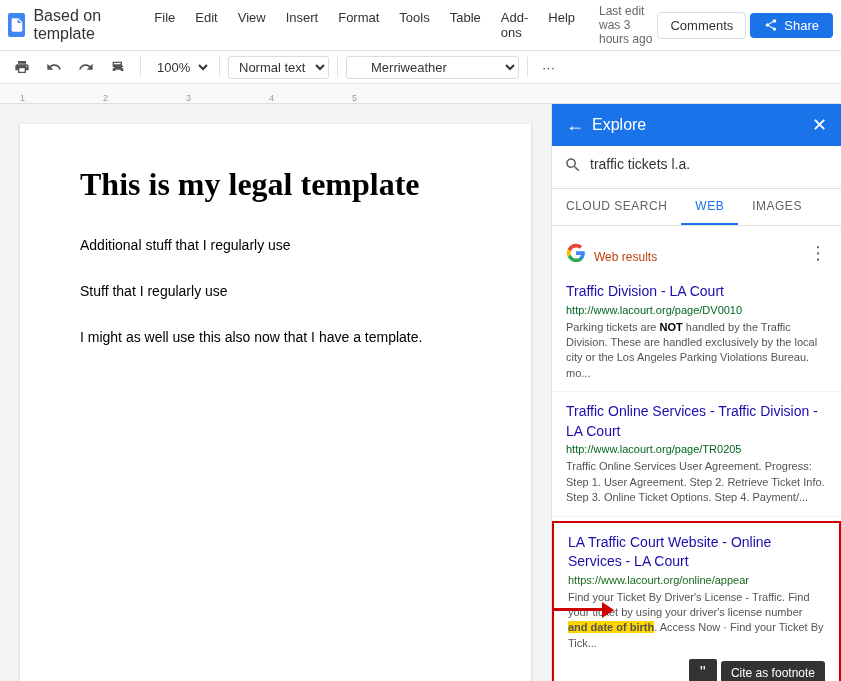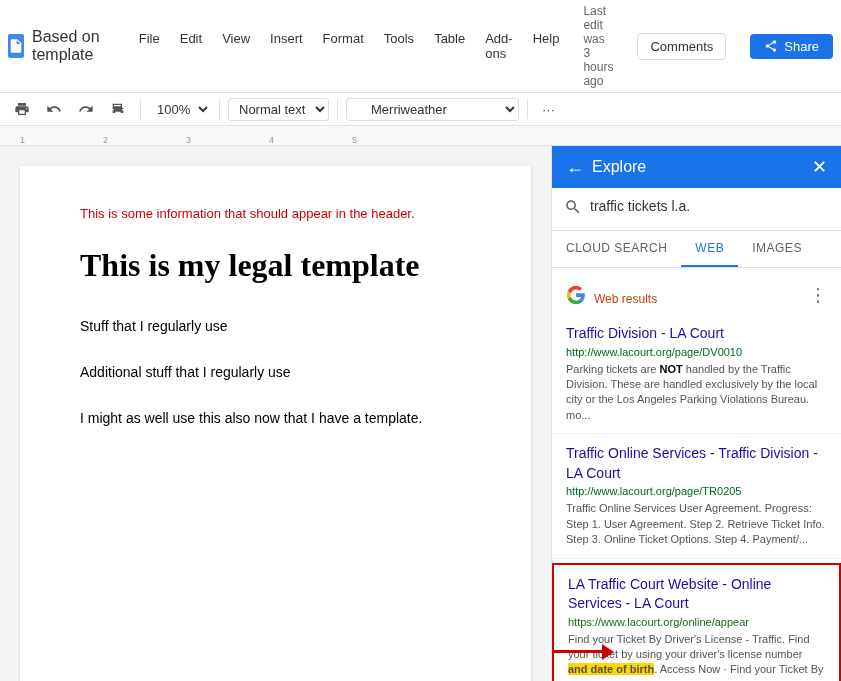--- a/index.html
+++ b/index.html
@@ -23,21 +23,21 @@
     }
     .doc-icon {
       width: 24px; height: 24px;
       background: #4285f4;
       border-radius: 2px;
       display: flex; align-items: center; justify-content: center;
     }
     .doc-icon svg { width: 16px; height: 16px; }
     .menu-items { display: flex; gap: 4px; font-size: 13px; }
     .menu-items span { padding: 2px 8px; cursor: pointer; border-radius: 3px; }
-    .top-right { margin-left: auto; display: flex; align-items: center; gap: 24px; }
+    .top-right { margin-left: auto; display: flex; align-items: center; gap: 4px; }
     .last-edit { font-size: 12px; color: #666; }
     .btn-comments {
       background: #fff; border: 1px solid #dadce0; color: #333;
       padding: 5px 12px; border-radius: 4px; font-size: 13px; cursor: pointer;
     }
     .btn-share {
       background: #1a73e8; border: none; color: #fff;
       padding: 5px 14px; border-radius: 4px; font-size: 13px; cursor: pointer;
       display: flex; align-items: center; gap: 6px;
     }
@@ -299,25 +299,24 @@
     <span class="ruler-mark">3</span>
     <span class="ruler-mark">4</span>
     <span class="ruler-mark">5</span>
   </div>
 </div>
 
 <div class="main-area">
 
   <div class="doc-area">
     <div class="doc-page">
-      <p class="header-text">This is some information that should appear in the header.</p>
       <h1 class="doc-title">This is my legal template</h1>
       <div class="doc-body">
+        <p class="doc-para">Additional stuff that I regularly use</p>
         <p class="doc-para">Stuff that I regularly use</p>
-        <p class="doc-para">Additional stuff that I regularly use</p>
         <p class="doc-para-lg">I might as well use this also now that I have a template.</p>
       </div>
     </div>
   </div>
 
   <div class="explore-panel">
 
     <div class="explore-header">
       <div class="explore-header-left">
         <span style="cursor:pointer; font-size:18px;">←</span>

